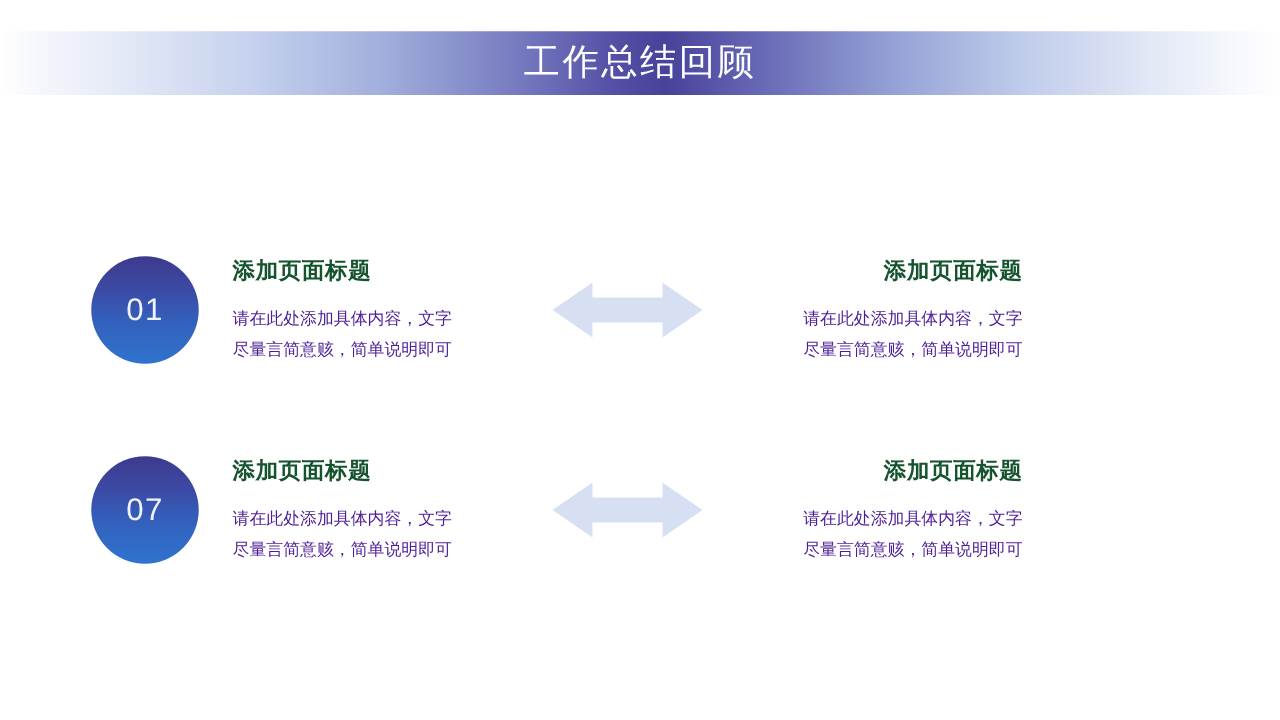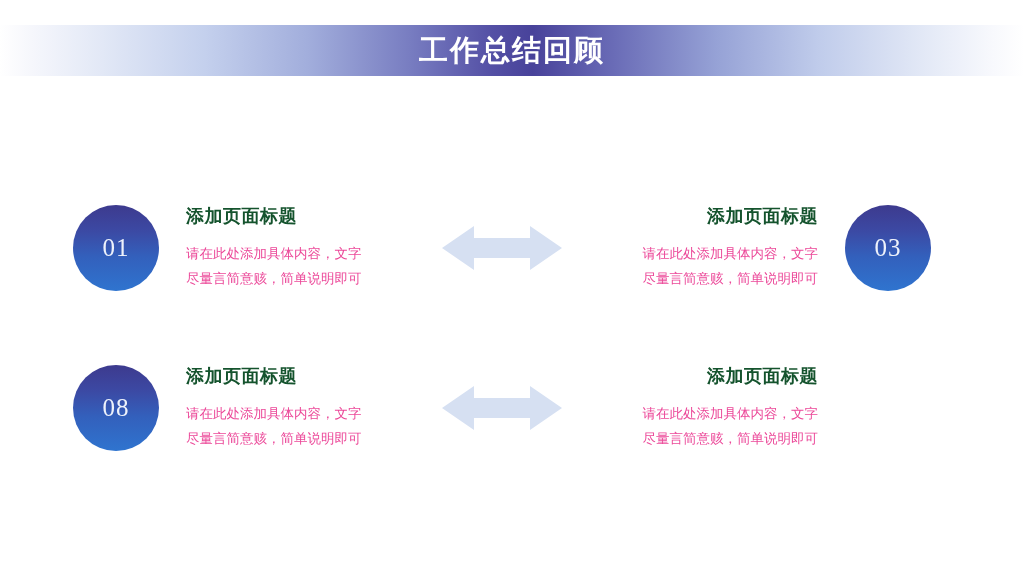--- a/index.html
+++ b/index.html
@@ -42,21 +42,21 @@
   #page-title {
     position: absolute;
     left: 0;
     top: 25px;
     width: 1024px;
     height: 51px;
     line-height: 51px;
     text-align: center;
     color: #ffffff;
     font-size: 29px;
-    font-weight: bold;
+    font-weight: normal;
     letter-spacing: 2px;
     font-family: "Liberation Sans", sans-serif;
     white-space: nowrap;
   }
 
   
   .content-row {
     position: absolute;
     left: 0;
     width: 1024px;
@@ -74,42 +74,42 @@
     border-radius: 50%;
     background: linear-gradient(to bottom, #3d3a8e 0%, #3c48a2 28%, #3360bc 60%, #2f74cf 100%);
     display: flex;
     align-items: center;
     justify-content: center;
     flex: 0 0 auto;
   }
   .badge-number {
     color: #eef2fb;
     font-size: 25px;
-    font-family: Liberation Serif, serif;
+    font-family: Liberation Sans, sans-serif;
     font-weight: normal;
     letter-spacing: 1px;
   }
 
   
   .text-block {
     flex: 0 0 auto;
     width: 230px;
   }
   .block-title {
     font-size: 18px;
     font-weight: bold;
     color: #14532d;
     font-family: "Liberation Sans", sans-serif;
     margin: 0 0 14px 0;
     letter-spacing: 0.5px;
   }
   .block-desc {
     font-size: 13.5px;
-    color: #ec4899;
-    font-family: Liberation Mono, monospace;
+    color: #4c1d95;
+    font-family: Liberation Sans, sans-serif;
     line-height: 25px;
     margin: 0;
   }
   .block-desc span { display: block; }
 
   .align-left  { text-align: left; }
   .align-right { text-align: right; }
 
   
   .arrow-wrap {
@@ -164,32 +164,29 @@
   <div class="text-block align-right">
     <div class="block-title">添加页面标题</div>
     <div class="block-desc">
       <span>请在此处添加具体内容，文字</span>
       <span>尽量言简意赅，简单说明即可</span>
     </div>
   </div>
 
   <div class="sp-gap-d"></div>
 
+
+</div>
+
+<div class="content-row" id="row-2">
+
+  <div class="sp-left-pad"></div>
+
   <div class="badge-circle">
-    <span class="badge-number">03</span>
-  </div>
-
-</div>
-
-<div class="content-row" id="row-2">
-
-  <div class="sp-left-pad"></div>
-
-  <div class="badge-circle">
-    <span class="badge-number">08</span>
+    <span class="badge-number">07</span>
   </div>
 
   <div class="sp-gap-a"></div>
 
   <div class="text-block align-left">
     <div class="block-title">添加页面标题</div>
     <div class="block-desc">
       <span>请在此处添加具体内容，文字</span>
       <span>尽量言简意赅，简单说明即可</span>
     </div>

